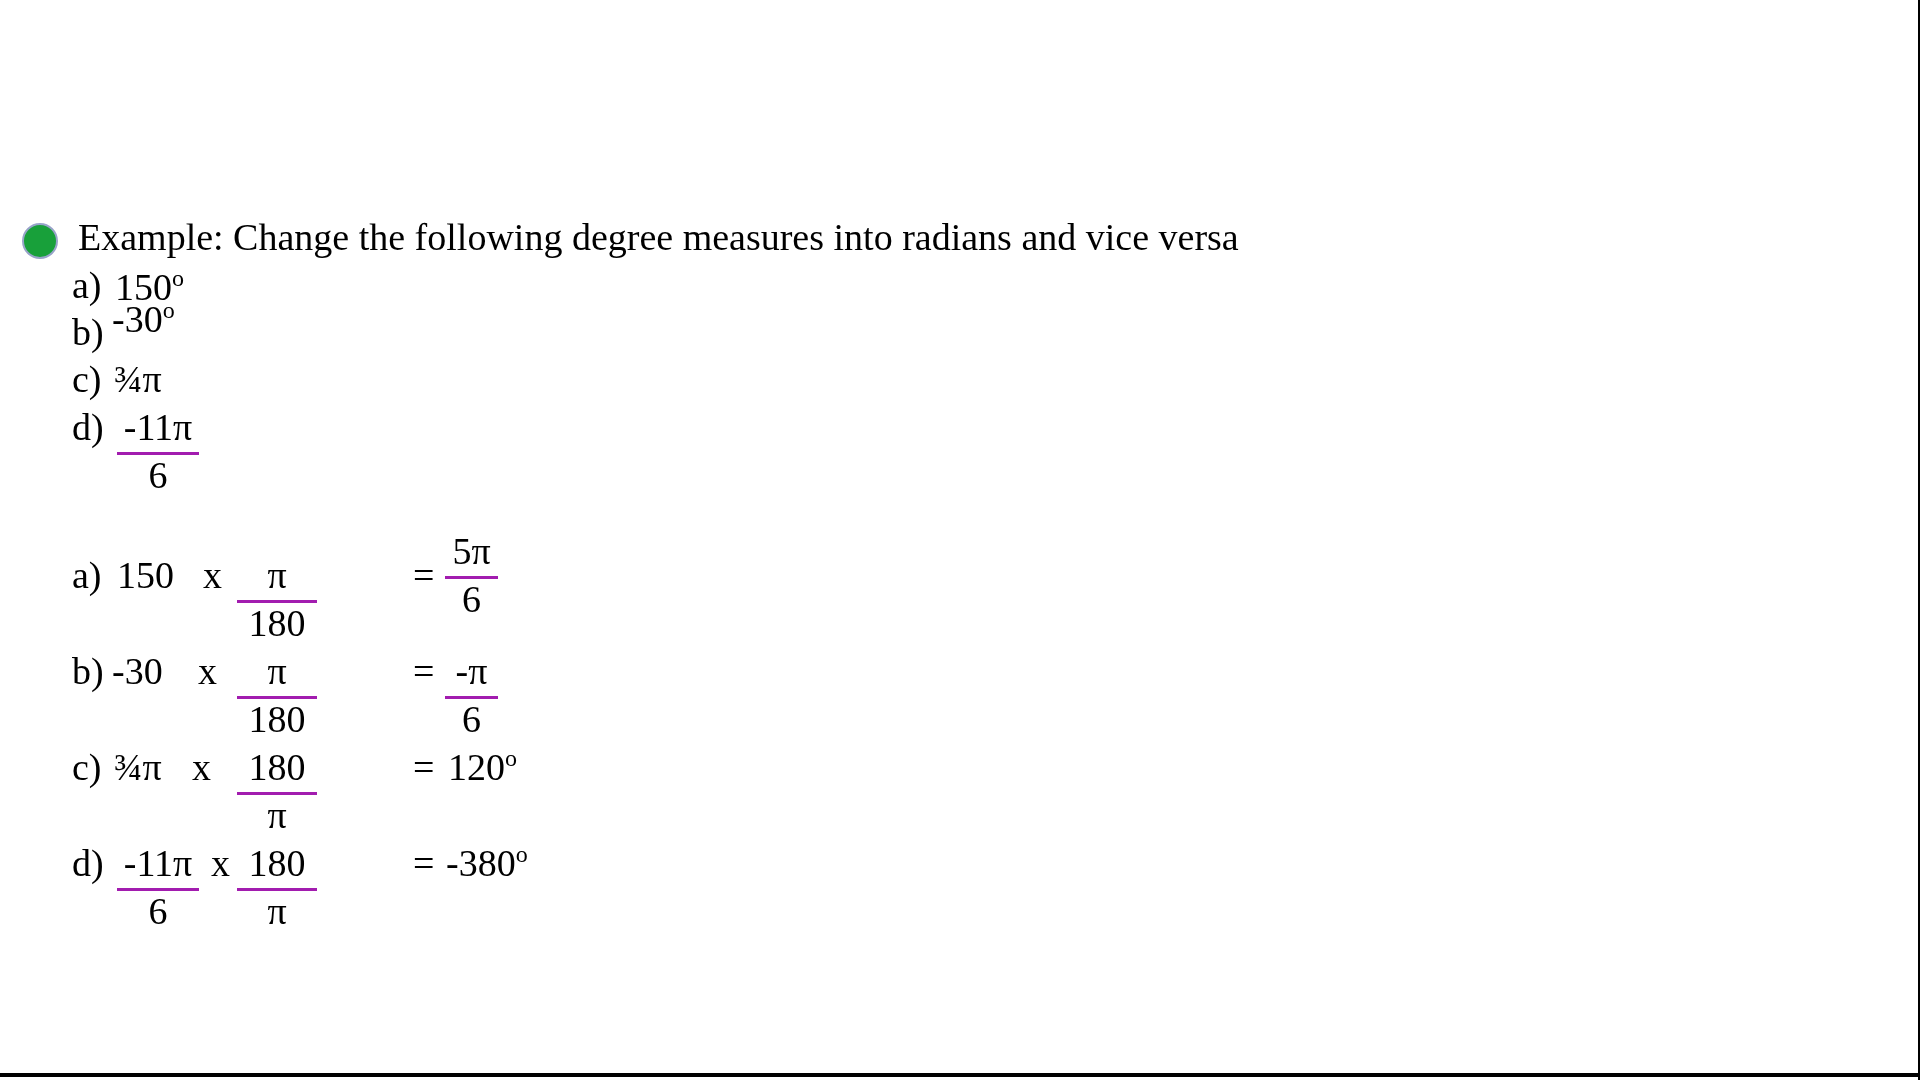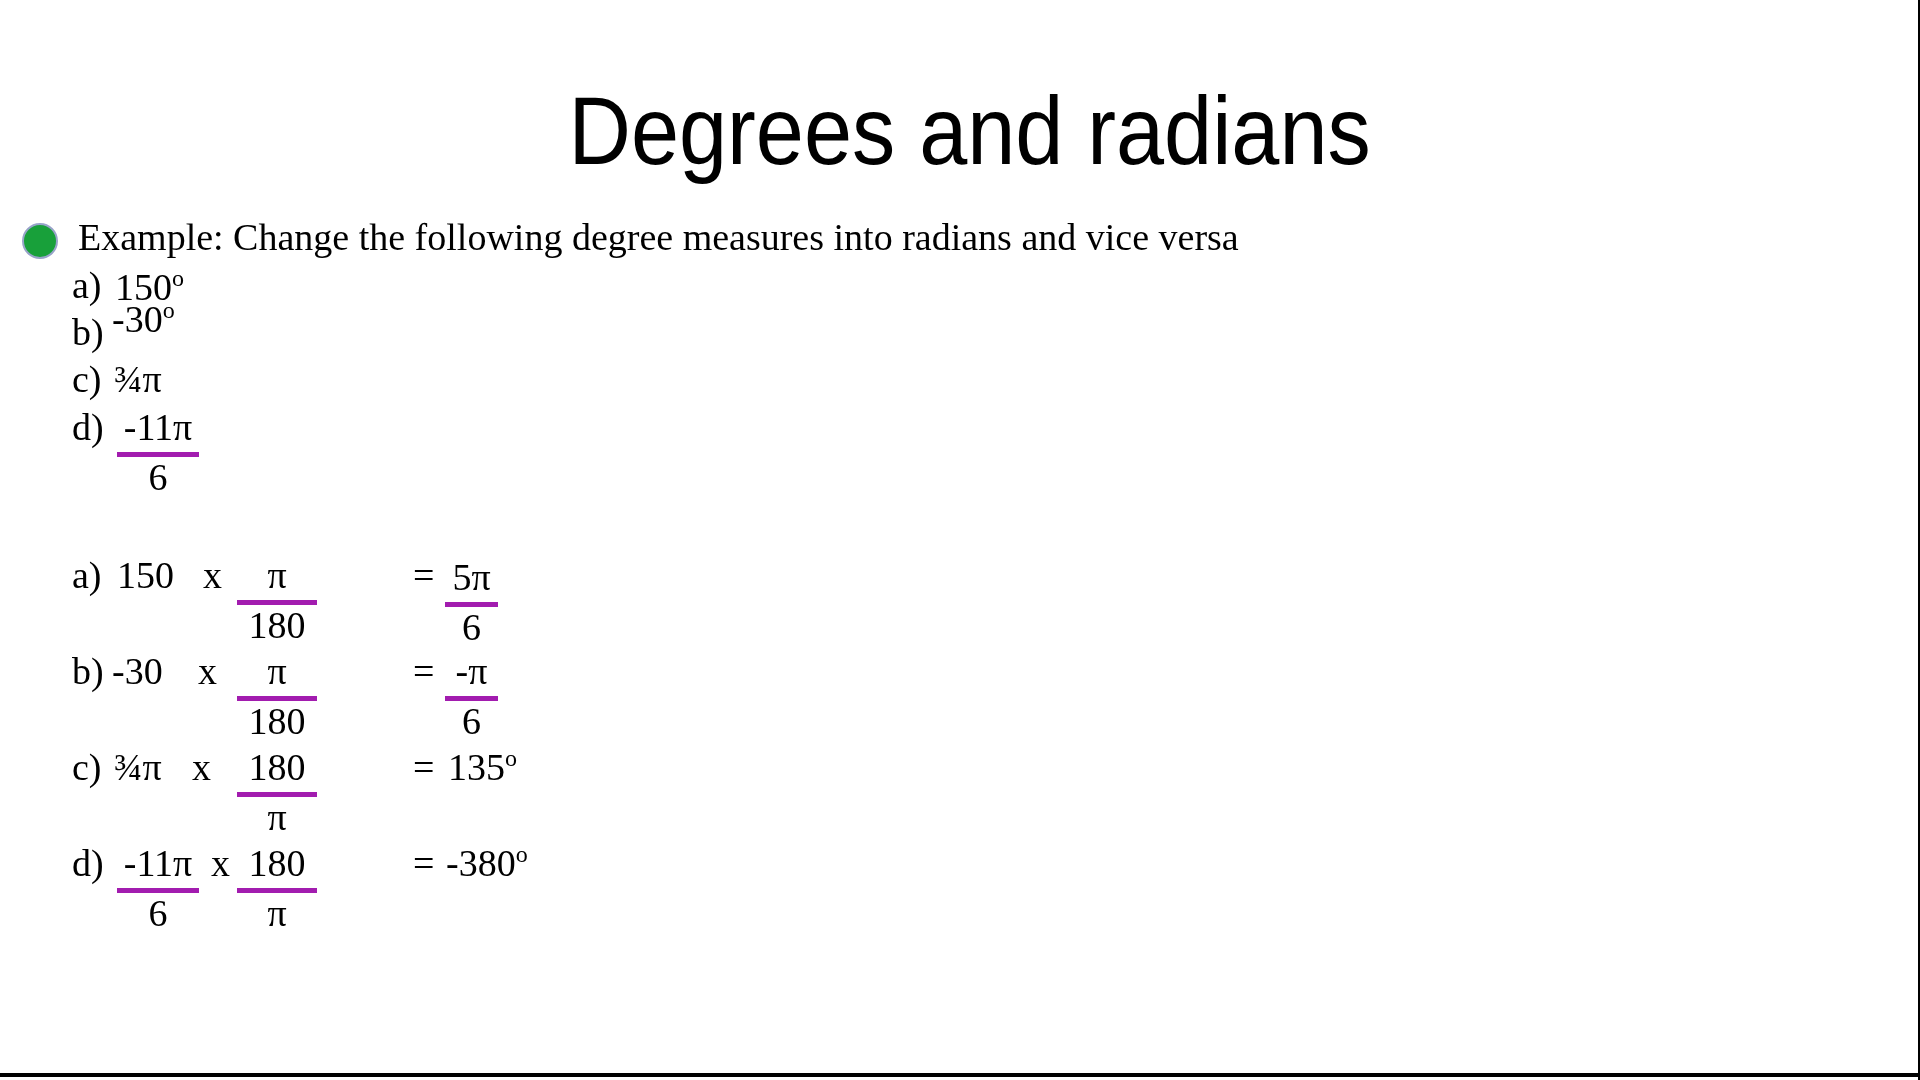--- a/index.html
+++ b/index.html
@@ -52,21 +52,21 @@
   }
   .frac {
     position: absolute;
     text-align: center;
     font-size: 38px;
   }
   .frac .num {
     display: block;
     line-height: 38px;
     padding-bottom: 6px;
-    border-bottom: 5px solid #a21caf;
+    border-bottom: 3px solid #a21caf;
     white-space: nowrap;
   }
   .frac .den {
     display: block;
     line-height: 38px;
     padding-top: 1px;
     white-space: nowrap;
   }
   sup.deg {
     font-size: 24px;
@@ -87,21 +87,20 @@
     width: 2px;
     height: 1080px;
     background: #000000;
   }
 </style>
 </head>
 <body>
 
 <div class="slide">
 
-  <h1 class="title" style="margin:0;"><span class="stretch">Degrees and radians</span></h1>
 
   <div class="bullet" style="background-color: rgb(24, 160, 58);"></div>
   <span class="abs" style="left:78px; top:218px;">Example: Change the following degree measures into radians and vice versa</span>
 
   <span class="abs" style="left:72px; top:266px;">a)</span>
   <span class="abs" style="left:115px; top:268px;"><span>150</span><sup class="deg">o</sup></span>
 
   <span class="abs" style="left:72px; top:313px;">b)</span>
   <span class="abs" style="left:112px; top:300px;"><span>-30</span><sup class="deg">o</sup></span>
 
@@ -115,21 +114,21 @@
   </span>
 
   <span class="abs" style="left:72px; top:556px;">a)</span>
   <span class="abs" style="left:117px; top:556px;">150</span>
   <span class="abs" style="left:203px; top:556px;">x</span>
   <span class="frac" style="left:237px; top:556px; width:80px;">
     <span class="num">π</span>
     <span class="den">180</span>
   </span>
   <span class="abs" style="left:413px; top:556px;">=</span>
-  <span class="frac" style="left:445px; top:558px; width:53px;">
+  <span class="frac" style="left:445px; top:532px; width:53px;">
     <span class="num">5π</span>
     <span class="den">6</span>
   </span>
 
   <span class="abs" style="left:72px; top:652px;">b)</span>
   <span class="abs" style="left:112px; top:652px;">-30</span>
   <span class="abs" style="left:198px; top:652px;">x</span>
   <span class="frac" style="left:237px; top:652px; width:80px;">
     <span class="num">π</span>
     <span class="den">180</span>
@@ -141,21 +140,21 @@
   </span>
 
   <span class="abs" style="left:72px; top:748px;">c)</span>
   <span class="abs" style="left:114px; top:748px;">¾π</span>
   <span class="abs" style="left:192px; top:748px;">x</span>
   <span class="frac" style="left:237px; top:748px; width:80px;">
     <span class="num">180</span>
     <span class="den">π</span>
   </span>
   <span class="abs" style="left:413px; top:748px;">=</span>
-  <span class="abs" style="left:448px; top:748px;"><span>135</span><sup class="deg">o</sup></span>
+  <span class="abs" style="left:448px; top:748px;"><span>120</span><sup class="deg">o</sup></span>
 
   <span class="abs" style="left:72px; top:844px;">d)</span>
   <span class="frac" style="left:117px; top:844px; width:82px;">
     <span class="num">-11π</span>
     <span class="den">6</span>
   </span>
   <span class="abs" style="left:211px; top:844px;">x</span>
   <span class="frac" style="left:237px; top:844px; width:80px;">
     <span class="num">180</span>
     <span class="den">π</span>

